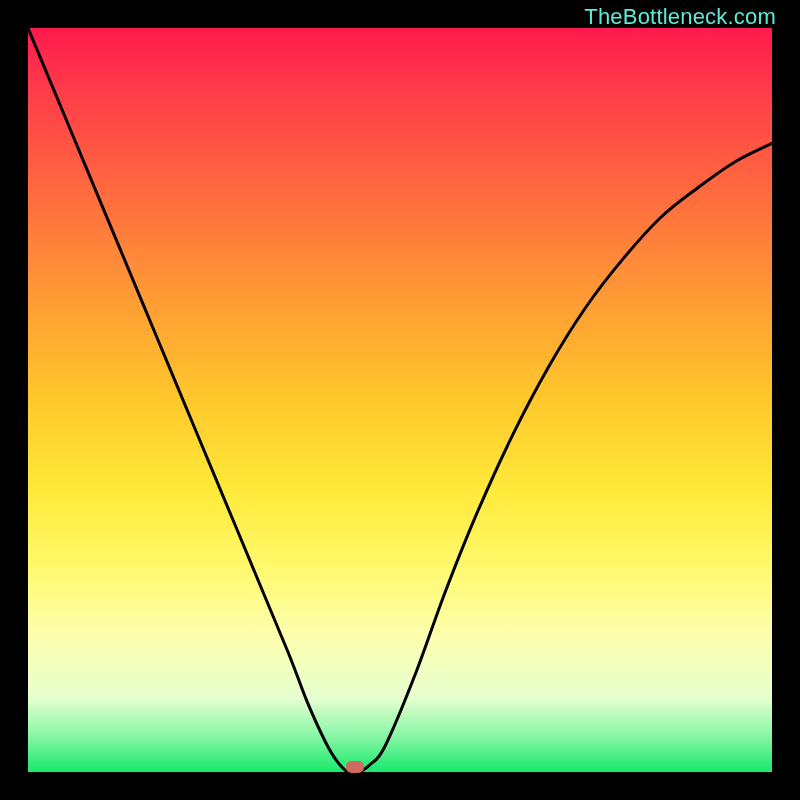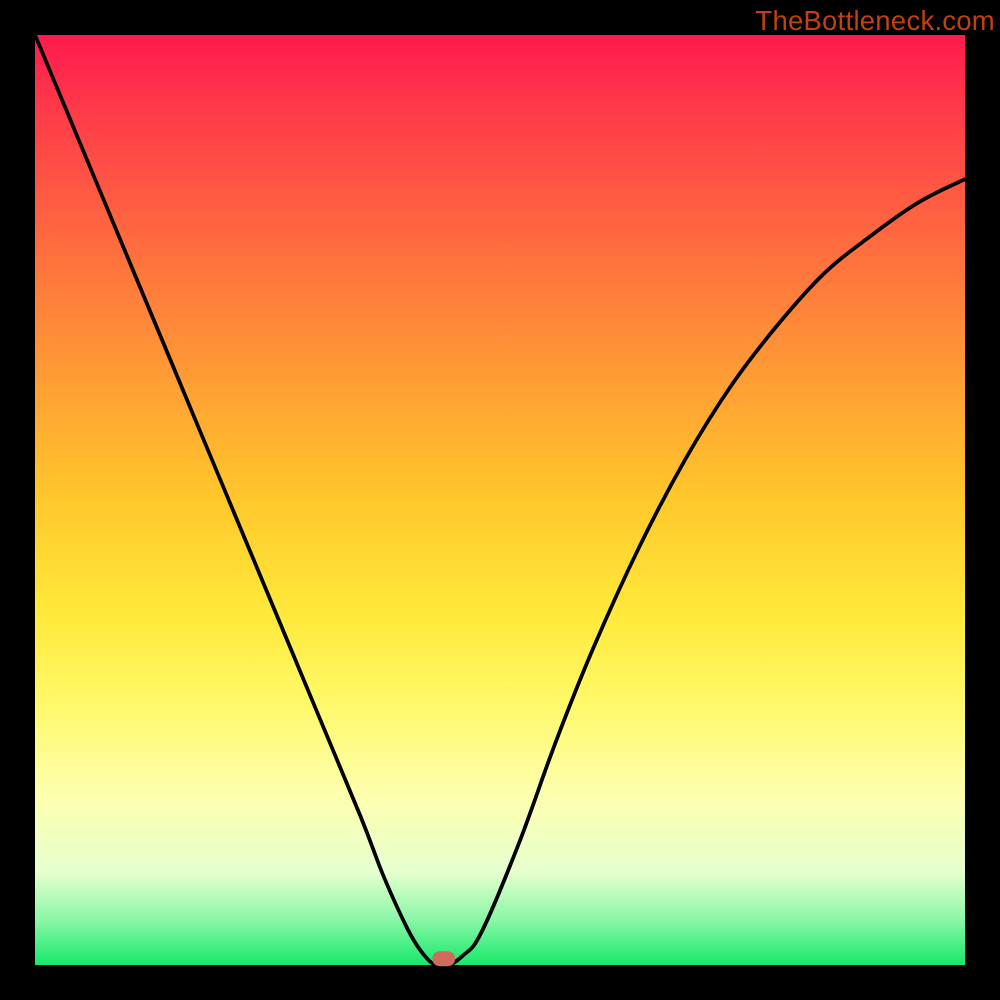--- a/index.html
+++ b/index.html
@@ -35,22 +35,22 @@
       #fff96a 72%,
       #fdffb0 82%,
       #e6ffcf 90%,
       #8cf7a8 95%,
       #17e86b 100%
     );
   }
   .watermark {
     position: absolute;
     top: 4px;
-    right: 4px;
-    color: #c2410c;
+    right: 24px;
+    color: #5eead4;
     font-size: 22px;
     font-weight: 500;
     letter-spacing: 0.2px;
     z-index: 5;
   }
   svg.curve {
     position: absolute;
     top: 0;
     left: 0;
     width: 744px;

